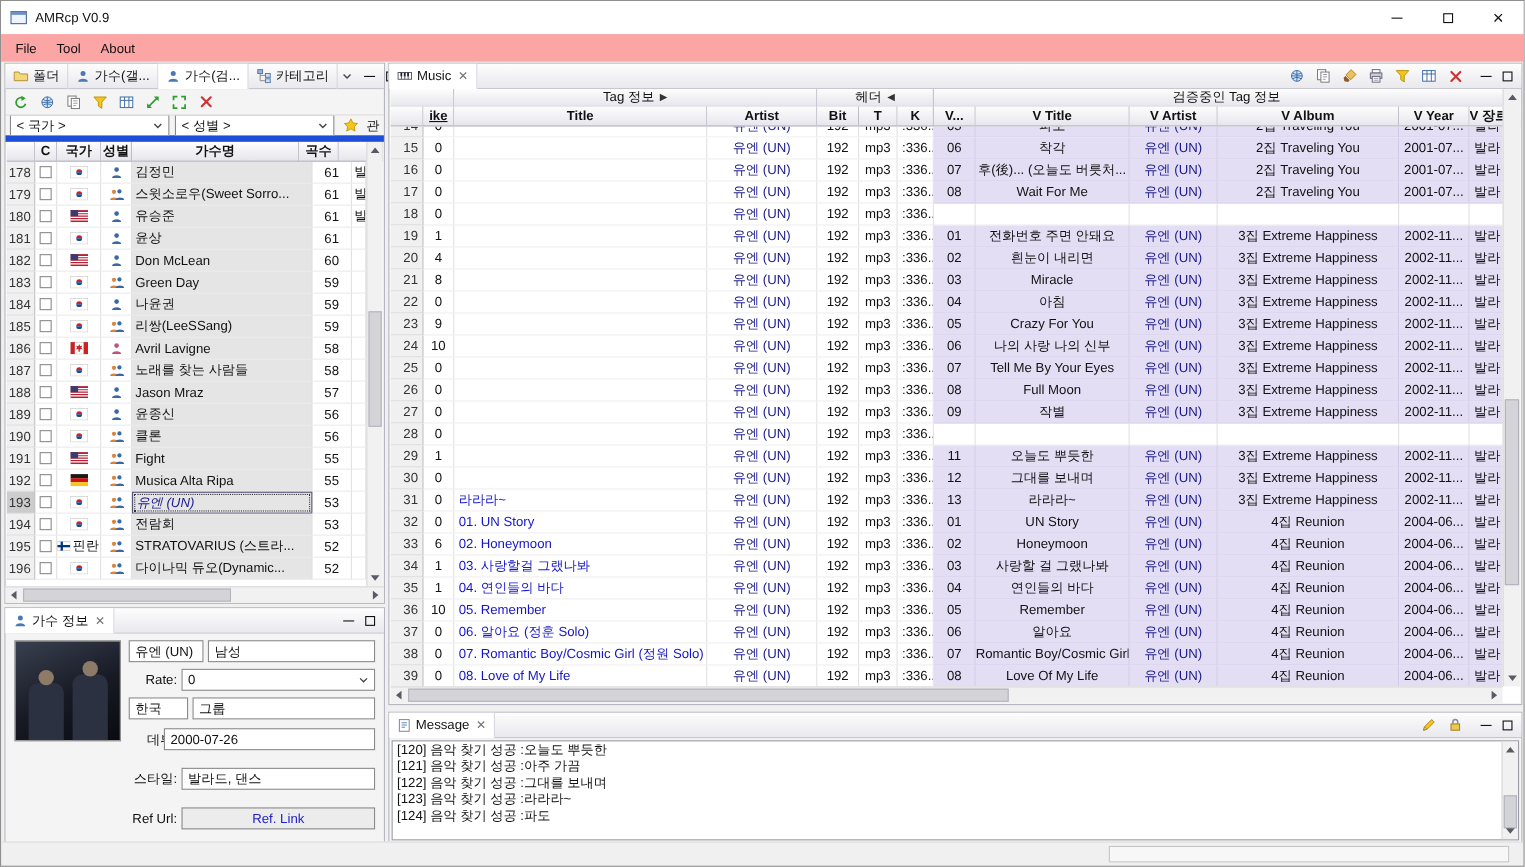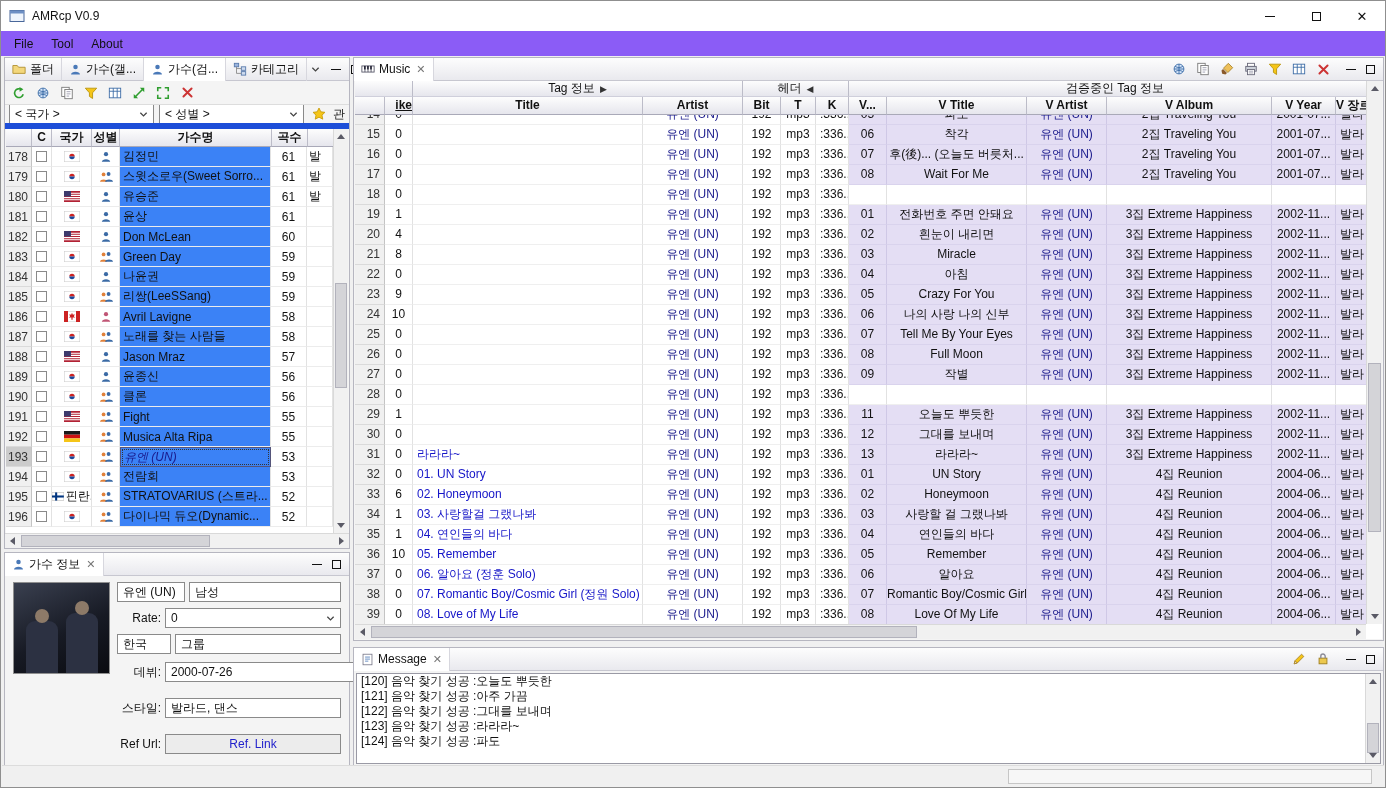--- a/index.html
+++ b/index.html
@@ -6,21 +6,21 @@
 html,body{width:1386px;height:788px}
 body{font-family:"Liberation Sans","DejaVu Sans",sans-serif;font-size:12px;color:#111;background:#fff;overflow:hidden}
 .win{position:absolute;inset:0;border:1px solid #8f8f8f;background:#f0f0f0}
 
 .titlebar{position:absolute;top:0;left:0;right:0;height:30px;background:#fff;display:flex;align-items:center;padding-left:8px;gap:7px}
 .wctrl{position:absolute;right:0;top:0;height:30px;display:flex}
 .wbtn{width:46px;height:30px;display:flex;align-items:center;justify-content:center}
 .glyph-min{width:10px;height:0;border-bottom:1px solid #111}
 .glyph-max{width:9px;height:9px;border:1px solid #111}
 .glyph-x{font-size:13px;line-height:13px}
-.menubar{position:absolute;top:30px;left:0;right:0;height:25px;background:#8b5cf6;display:flex;align-items:center;padding-left:4px}
+.menubar{position:absolute;top:30px;left:0;right:0;height:25px;background:#fca5a5;display:flex;align-items:center;padding-left:4px}
 .menu-item{padding:4px 9px}
 
 .view{position:absolute;background:#f4f4f4;border:1px solid #b6b6c0}
 .tabbar{height:23px;background:linear-gradient(#fdfdfd,#e9e9ee);border-bottom:1px solid #c7c7d0;display:flex;align-items:center;position:relative}
 .tab{display:flex;align-items:center;gap:4px;padding:0 7px;height:23px;border-right:1px solid #d7d7de;white-space:nowrap}
 .tab.sel{background:#fff;font-weight:normal}
 .tab .x{color:#777;margin-left:2px;font-size:11px}
 .tab-actions{margin-left:auto;display:flex;align-items:center;gap:3px;padding-right:4px}
 .pbtn{width:17px;height:16px;display:flex;align-items:center;justify-content:center}
 .ic{display:inline-flex;align-items:center}
@@ -32,21 +32,21 @@
 
 .atable{position:absolute;left:1px;right:1px;top:71px;bottom:15px;background:#fff;overflow:hidden}
 .ahead{display:flex;height:18px}
 .hc{background:linear-gradient(#fdfdfd,#e6e6ed);border-right:1px solid #bcbcc8;border-bottom:1px solid #a9a9b8;font-weight:bold;text-align:center;line-height:17px;overflow:hidden;white-space:nowrap;flex:0 0 auto}
 .ha0{width:26px}.ha1{width:20px}.ha2{width:40px}.ha3{width:28px}.ha4{width:152px}.ha5{width:36px}.ha6{flex:1 1 auto}
 .abody{position:absolute;top:18px;left:0;right:15px;bottom:0;overflow:hidden}
 .arow{display:flex;height:20px}
 .ac{border-right:1px solid #e2e2e2;border-bottom:1px solid #ececec;overflow:hidden;white-space:nowrap;display:flex;align-items:center;justify-content:center;flex:0 0 auto}
 .a0{width:26px;background:#f0f0f0;border-right:1px solid #c4c4c4;border-bottom:1px solid #dadada;justify-content:flex-end;padding-right:3px;color:#333}
 .a1{width:20px}.a2{width:40px;gap:2px}.a3{width:28px}
-.a4{width:151px;background:#3b82f6;justify-content:flex-start;padding:0 3px}
+.a4{width:164px;background:#e5e5e5;justify-content:flex-start;padding:0 3px}
 .a5{width:36px}
 .a6{flex:1 1 auto;justify-content:flex-start;padding-left:2px}
 .arow.sel .a0{background:#cccccc}
 .a4.selname{font-style:italic;color:#1a1a8c;border:1px solid #55557a;outline:1px dotted #333;outline-offset:-3px}
 .cb{width:11px;height:11px;border:1px solid #8a8a8a;background:#fff}
 .ctry{overflow:hidden}
 
 .vscroll{position:absolute;top:0;bottom:0;right:0;width:15px;background:#f1f1f1;border-left:1px solid #d9d9d9}
 .hscroll{position:absolute;left:0;right:0;bottom:0;height:15px;background:#f1f1f1;border-top:1px solid #d9d9d9}
 .sbv{position:absolute;left:0;right:0;height:15px;display:flex;align-items:center;justify-content:center}
@@ -788,21 +788,21 @@
         <span>0</span>
         <span class="ic">
             <svg width="9" height="9" viewBox="0 0 10 10">
               <path d="M1.5 3l3.5 3.5L8.5 3" fill="none" stroke="#444" stroke-width="1.4"></path>
             </svg>
           </span>
       </div>
       <div class="ibox" style="left:112px;top:58px;width:54px">한국</div>
       <div class="ibox" style="left:170px;top:58px;width:166px">그룹</div>
       <div class="ilabel" style="left:100px;top:86px;width:56px">데뷔:</div>
-      <div class="ibox" style="left:160px;top:86px;width:192px">2000-07-26</div>
+      <div class="ibox" style="left:144px;top:86px;width:192px">2000-07-26</div>
       <div class="ilabel" style="left:100px;top:122px;width:56px">스타일:</div>
       <div class="ibox" style="left:160px;top:122px;width:176px">발라드, 댄스</div>
       <div class="ilabel" style="left:60px;top:158px;width:96px">Ref Url:</div>
       <div class="ibox reflink" style="left:160px;top:158px;width:176px">Ref. Link</div>
     </div>
   </div>
 
   <div class="view" id="view-music">
     <div class="tabbar">
       <div class="tab sel">
@@ -898,21 +898,21 @@
           <div class="ghc gw2">
             <span>헤더</span>
             <span class="arrowg">◀</span>
           </div>
           <div class="ghc gw3">
             <span>검증중인 Tag 정보</span>
           </div>
         </div>
       <div class="mh" id="music-heads">
           <div class="hc w0"></div>
-          <div class="hc w1" style="text-align: right; text-decoration: underline;">ike</div>
+          <div class="hc w1" style="text-align: center; text-decoration: underline;">ike</div>
           <div class="hc w2">Title</div>
           <div class="hc w3">Artist</div>
           <div class="hc w4">Bit</div>
           <div class="hc w5">T</div>
           <div class="hc w6">K</div>
           <div class="hc w7">V...</div>
           <div class="hc w8">V Title</div>
           <div class="hc w9">V Artist</div>
           <div class="hc w10">V Album</div>
           <div class="hc w11">V Year</div>

